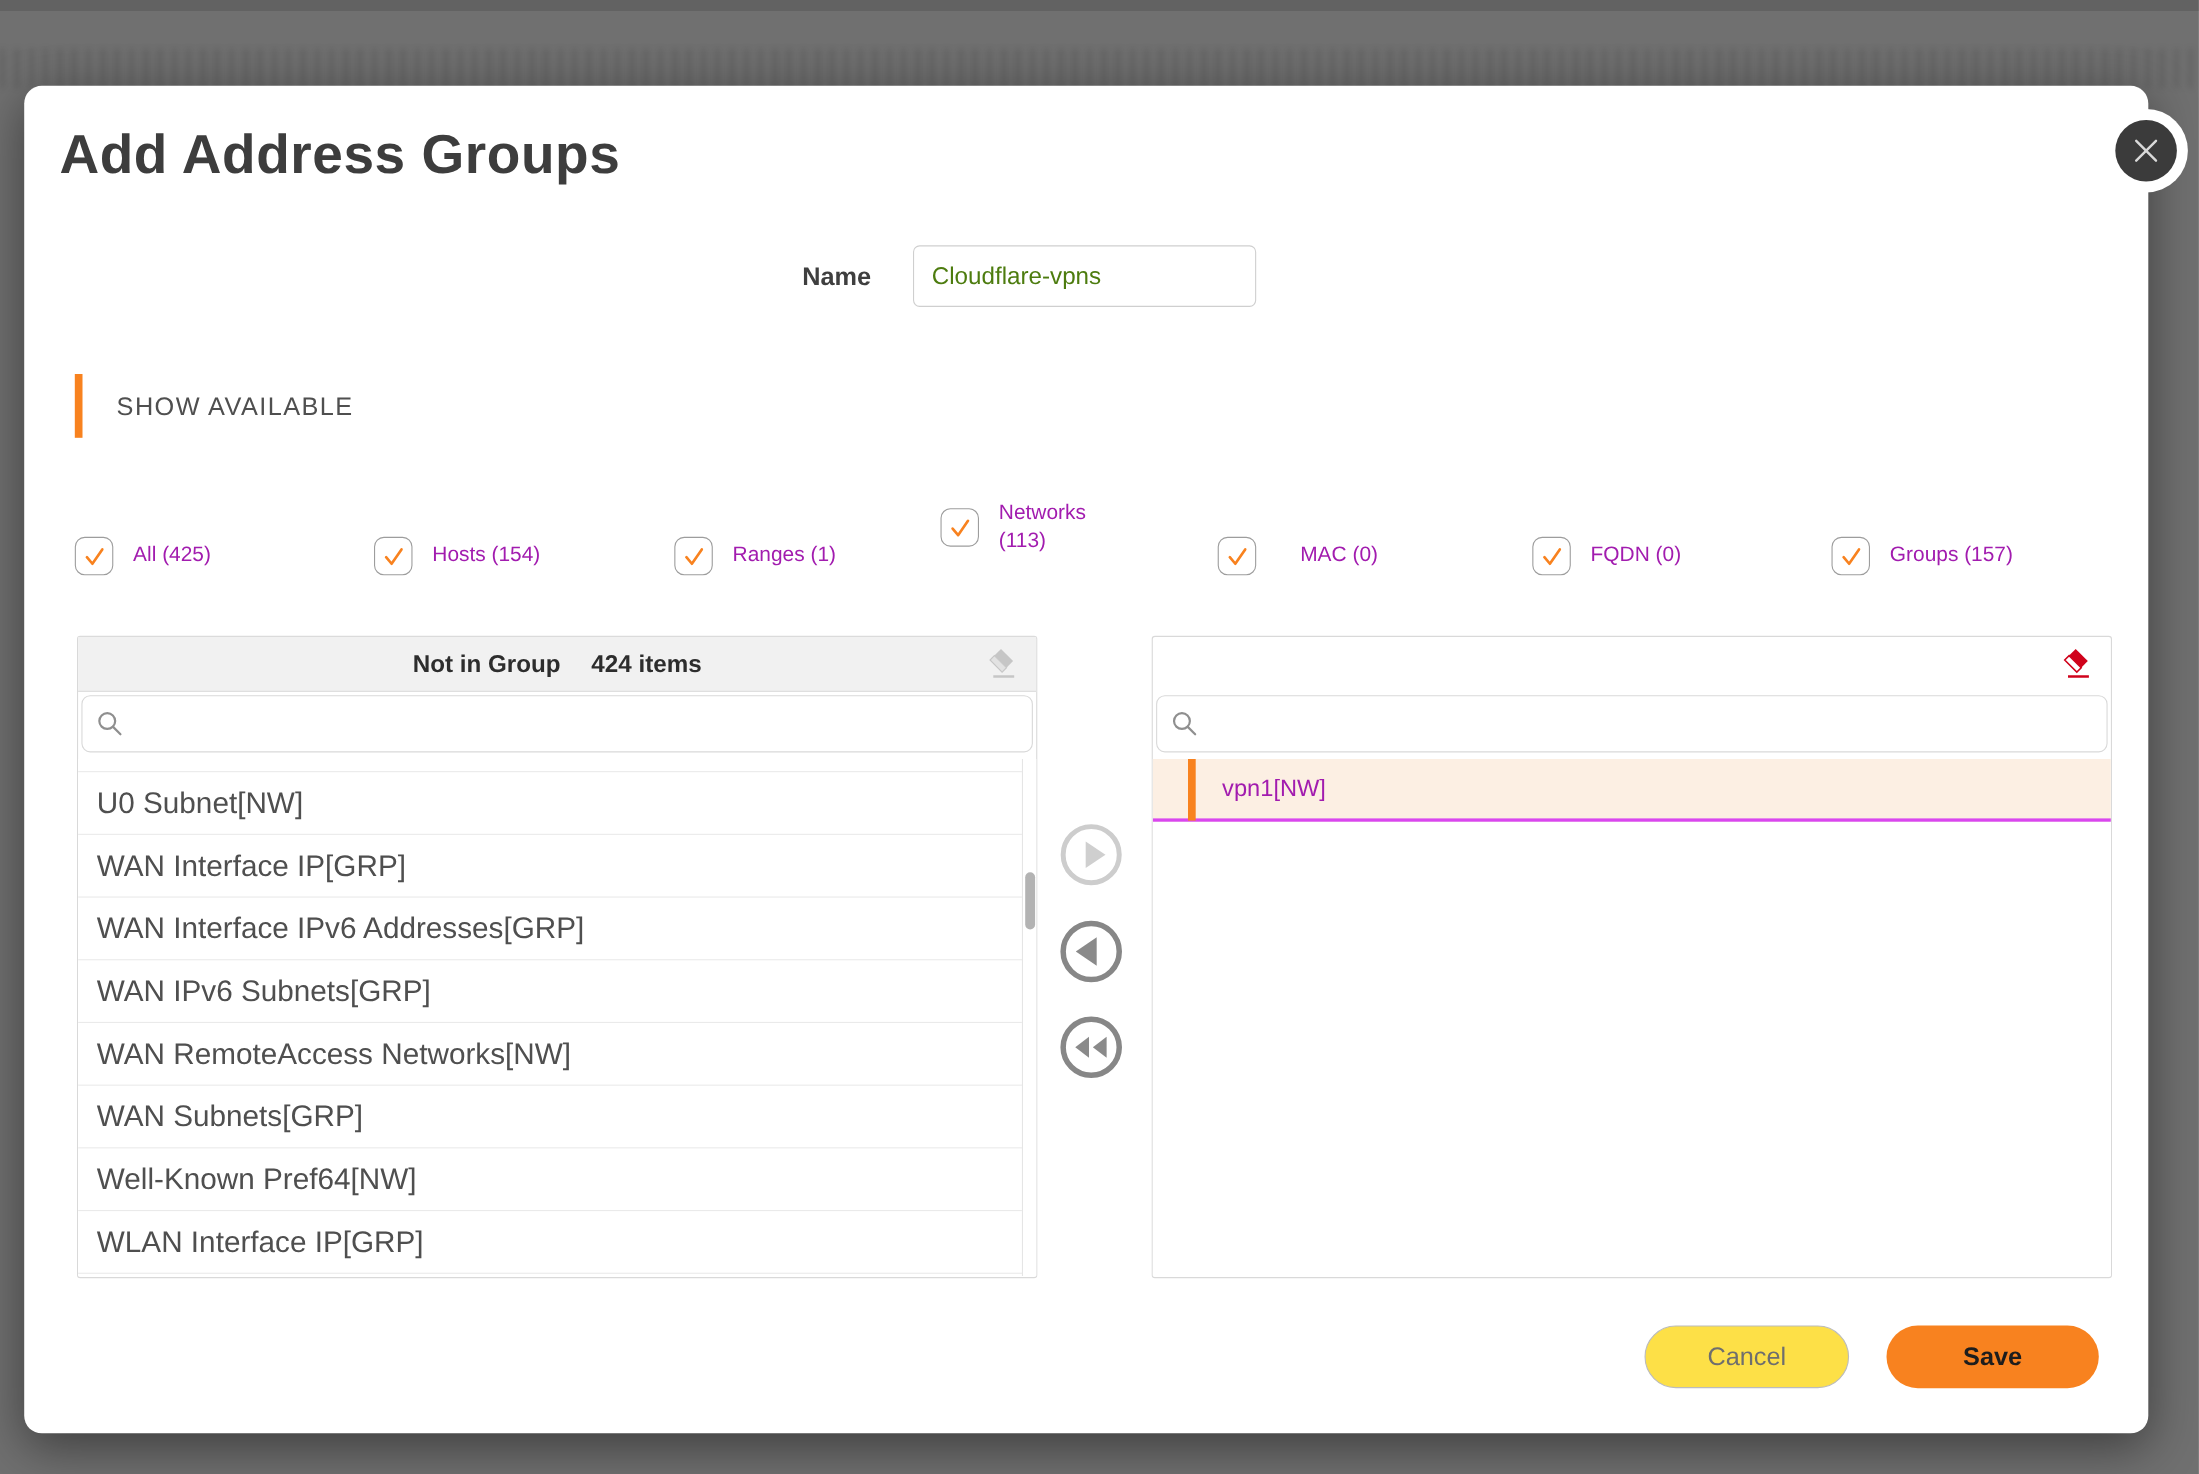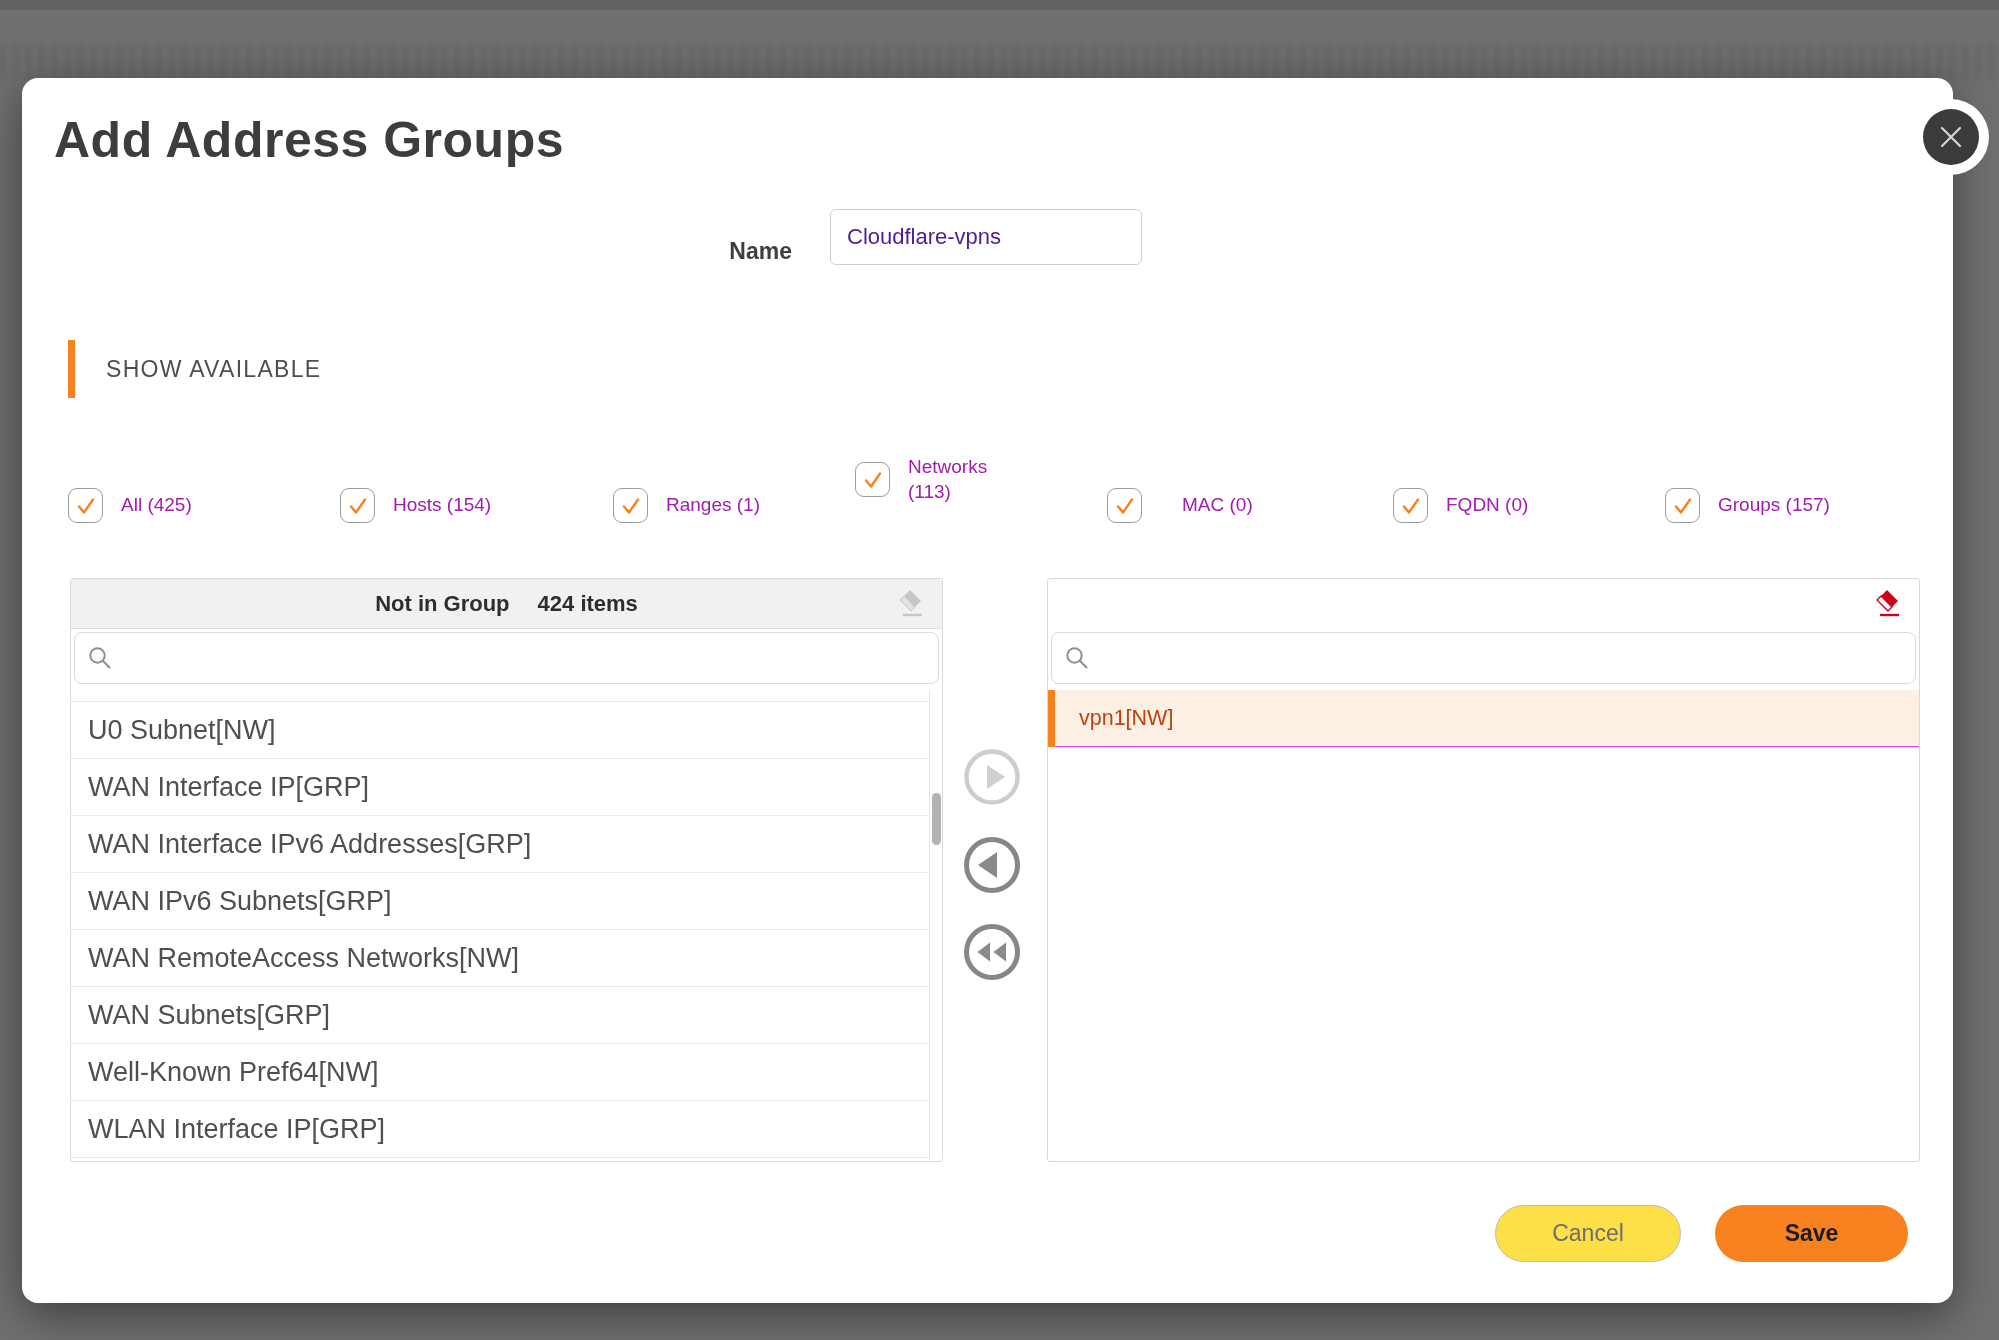--- a/index.html
+++ b/index.html
@@ -41,23 +41,23 @@
     background:#3b3b3b;box-shadow:0 0 0 10px #ffffff;
     display:flex;align-items:center;justify-content:center;cursor:pointer;
   }
   .close-btn svg{position:static;}
 
   .name-label{
     left:560px;top:145px;width:210px;height:56px;line-height:56px;
     text-align:right;font-size:23px;font-weight:bold;color:#3f3f3f;
   }
   .name-input{
-    left:808px;top:131px;width:312px;height:56px;
+    left:808px;top:145px;width:312px;height:56px;
     border:1px solid #cfcfcf;border-radius:6px;background:#fff;
-    font-size:22px;color:#4c1d95;padding:0 16px;outline:none;
+    font-size:22px;color:#4d7c0f;padding:0 16px;outline:none;
     font-family:"Liberation Sans", sans-serif;
   }
 
   .section-bar{left:46px;top:262px;width:7px;height:58px;background:var(--accent);}
   .section-label{
     left:84px;top:262px;height:58px;line-height:58px;
     font-size:23px;letter-spacing:1.3px;color:#4f4f4f;white-space:nowrap;
   }
 
   .filter{display:flex;align-items:center;gap:18px;top:410px;}
@@ -97,22 +97,22 @@
 
   .list{left:0;right:0;top:111px;bottom:1px;overflow:hidden;background:#fff;}
   .row{
     position:static;display:flex;align-items:center;height:57px;
     border-bottom:1px solid #eaeaea;padding-left:17px;
     font-size:27px;color:#4f4f4f;cursor:pointer;white-space:nowrap;
   }
   .row-sliver{position:static;height:12px;border-bottom:1px solid #eaeaea;}
   .row-selected{
     position:static;display:flex;align-items:center;height:57px;
-    background:#FCEFE3;border-bottom:1px solid #d946ef;
-    font-size:21.5px;color:#c2410c;cursor:pointer;
+    background:#FCEFE3;border-bottom:3px solid #d946ef;
+    font-size:21.5px;color:#a21caf;cursor:pointer;padding-left:32px;
   }
   .row-selected .selbar{position:static;width:7px;height:57px;background:var(--accent);flex:none;}
   .row-selected .seltext{position:static;padding-left:24px;}
 
   .scrolltrack{
     right:0;top:111px;bottom:1px;width:13px;background:#fff;border-left:1px solid #e5e5e5;
   }
   .scrollthumb{
     left:2px;top:103px;width:9px;height:52px;border-radius:5px;background:#b3b3b3;cursor:grab;
   }

